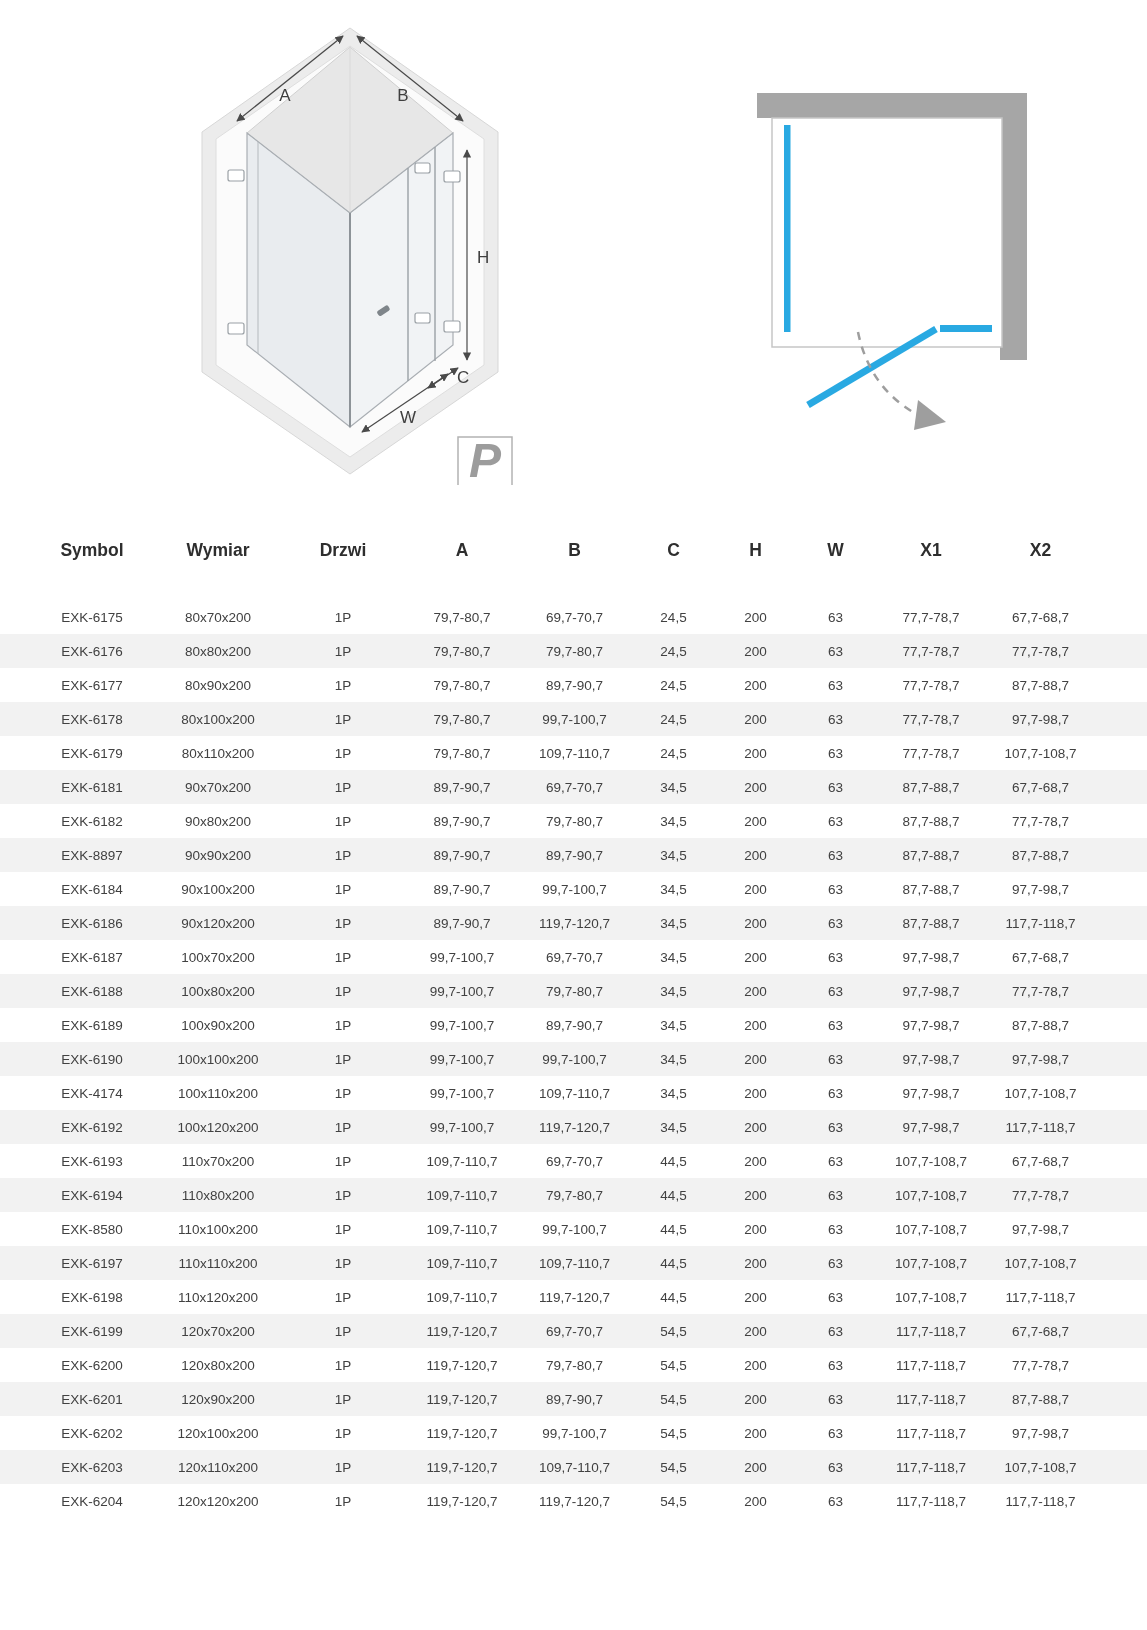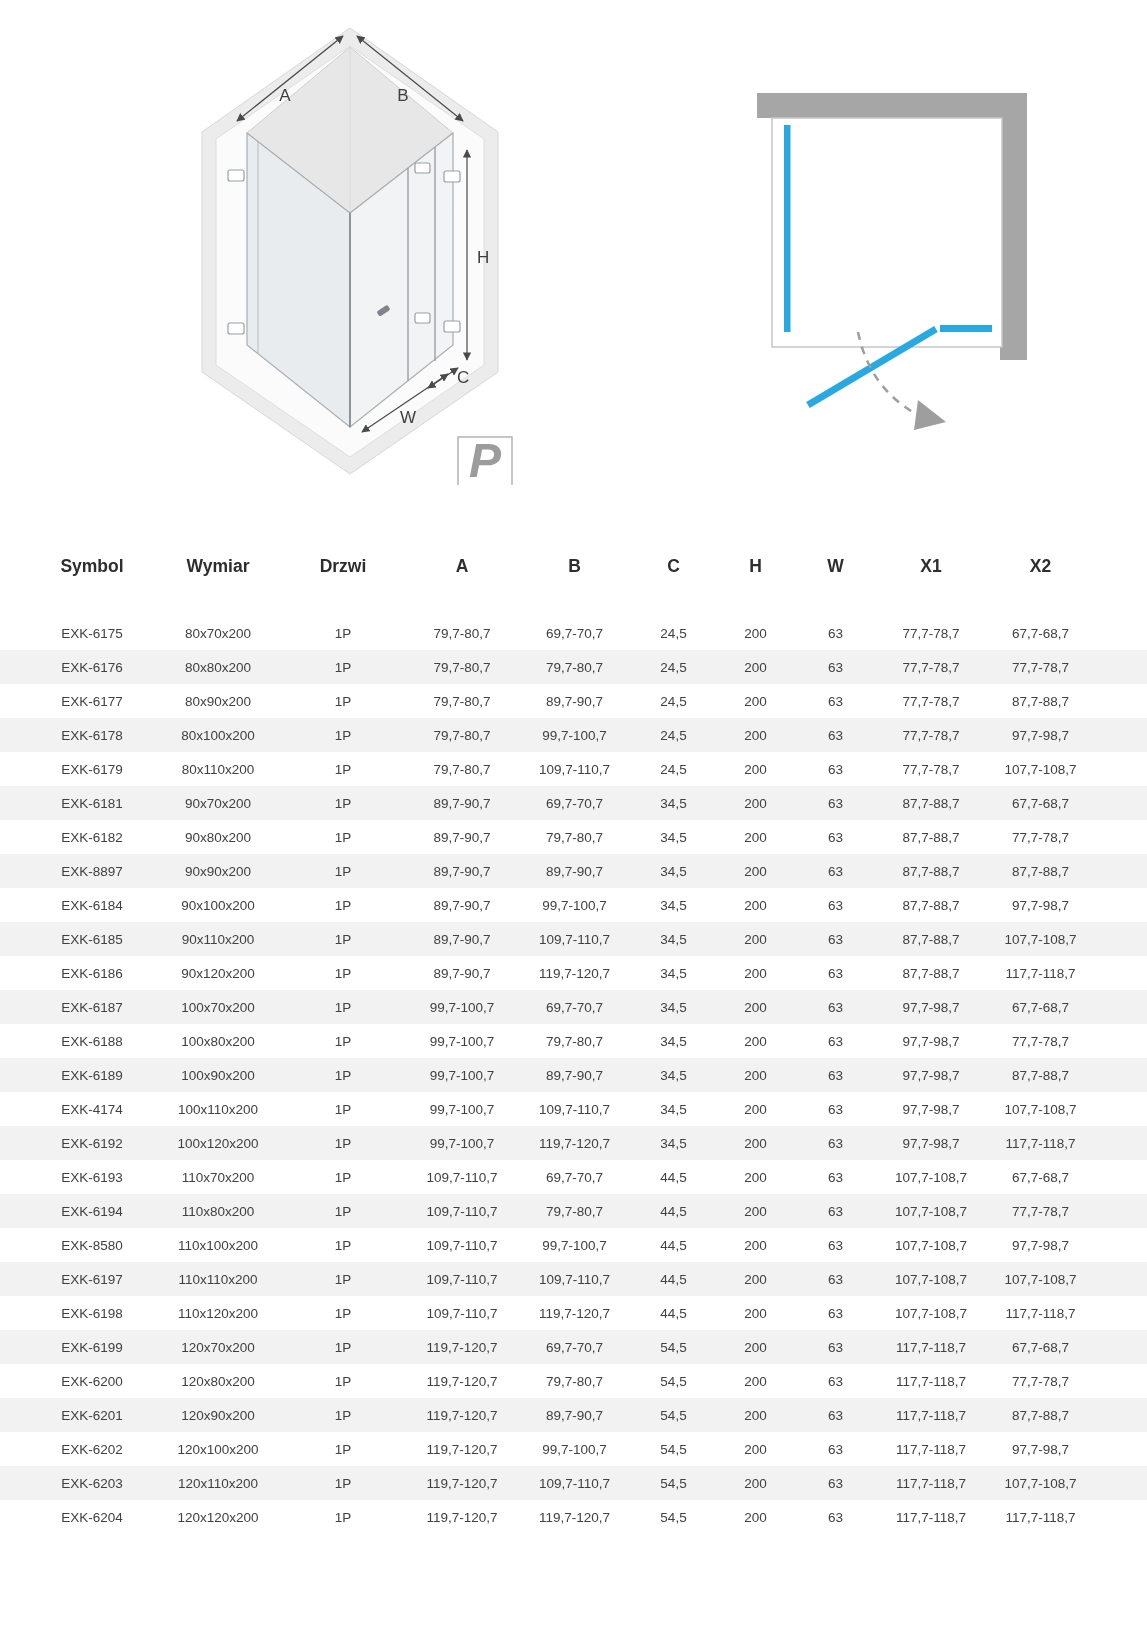--- a/index.html
+++ b/index.html
@@ -5,21 +5,21 @@
   html,body{margin:0;padding:0;}
   body{
     width:1147px;height:1630px;position:relative;background:#ffffff;
     font-family:"Liberation Sans",sans-serif;overflow:hidden;
   }
   .stage{position:absolute;left:0;top:0;width:1147px;height:1630px;}
   .iso-svg{position:absolute;left:185px;top:15px;width:330px;height:470px;}
   .plan-svg{position:absolute;left:700px;top:60px;width:360px;height:400px;}
   .dim-label{font-size:17px;fill:#3f3f3f;font-family:"Liberation Sans",sans-serif;}
   .badge-p{font-size:48px;font-weight:bold;font-style:italic;fill:#9c9c9c;font-family:"Liberation Sans",sans-serif;}
-  .table-wrap{position:absolute;left:0;top:546px;width:1147px;}
+  .table-wrap{position:absolute;left:0;top:530px;width:1147px;}
   table{width:1147px;border-collapse:collapse;table-layout:fixed;}
   thead th{
     font-size:17.5px;font-weight:bold;color:#2e2e2e;
     padding:10px 0 40px 0;text-align:center;line-height:20px;
   }
   tbody td{
     font-size:13.5px;color:#414141;height:34px;padding:0;
     text-align:center;vertical-align:middle;white-space:nowrap;
   }
   tbody tr:nth-child(even){background:#f2f2f2;}
@@ -227,32 +227,20 @@
             <td>1P</td>
             <td>89,7-90,7</td>
             <td>99,7-100,7</td>
             <td>34,5</td>
             <td>200</td>
             <td>63</td>
             <td>87,7-88,7</td>
             <td>97,7-98,7</td>
           </tr>
           <tr>
-            <td>EXK-6185</td>
-            <td>90x110x200</td>
-            <td>1P</td>
-            <td>89,7-90,7</td>
-            <td>109,7-110,7</td>
-            <td>34,5</td>
-            <td>200</td>
-            <td>63</td>
-            <td>87,7-88,7</td>
-            <td>107,7-108,7</td>
-          </tr>
-          <tr>
             <td>EXK-6186</td>
             <td>90x120x200</td>
             <td>1P</td>
             <td>89,7-90,7</td>
             <td>119,7-120,7</td>
             <td>34,5</td>
             <td>200</td>
             <td>63</td>
             <td>87,7-88,7</td>
             <td>117,7-118,7</td>
@@ -285,20 +273,32 @@
             <td>EXK-6189</td>
             <td>100x90x200</td>
             <td>1P</td>
             <td>99,7-100,7</td>
             <td>89,7-90,7</td>
             <td>34,5</td>
             <td>200</td>
             <td>63</td>
             <td>97,7-98,7</td>
             <td>87,7-88,7</td>
+          </tr>
+          <tr>
+            <td>EXK-6190</td>
+            <td>100x100x200</td>
+            <td>1P</td>
+            <td>99,7-100,7</td>
+            <td>99,7-100,7</td>
+            <td>34,5</td>
+            <td>200</td>
+            <td>63</td>
+            <td>97,7-98,7</td>
+            <td>97,7-98,7</td>
           </tr>
           <tr>
             <td>EXK-4174</td>
             <td>100x110x200</td>
             <td>1P</td>
             <td>99,7-100,7</td>
             <td>109,7-110,7</td>
             <td>34,5</td>
             <td>200</td>
             <td>63</td>

